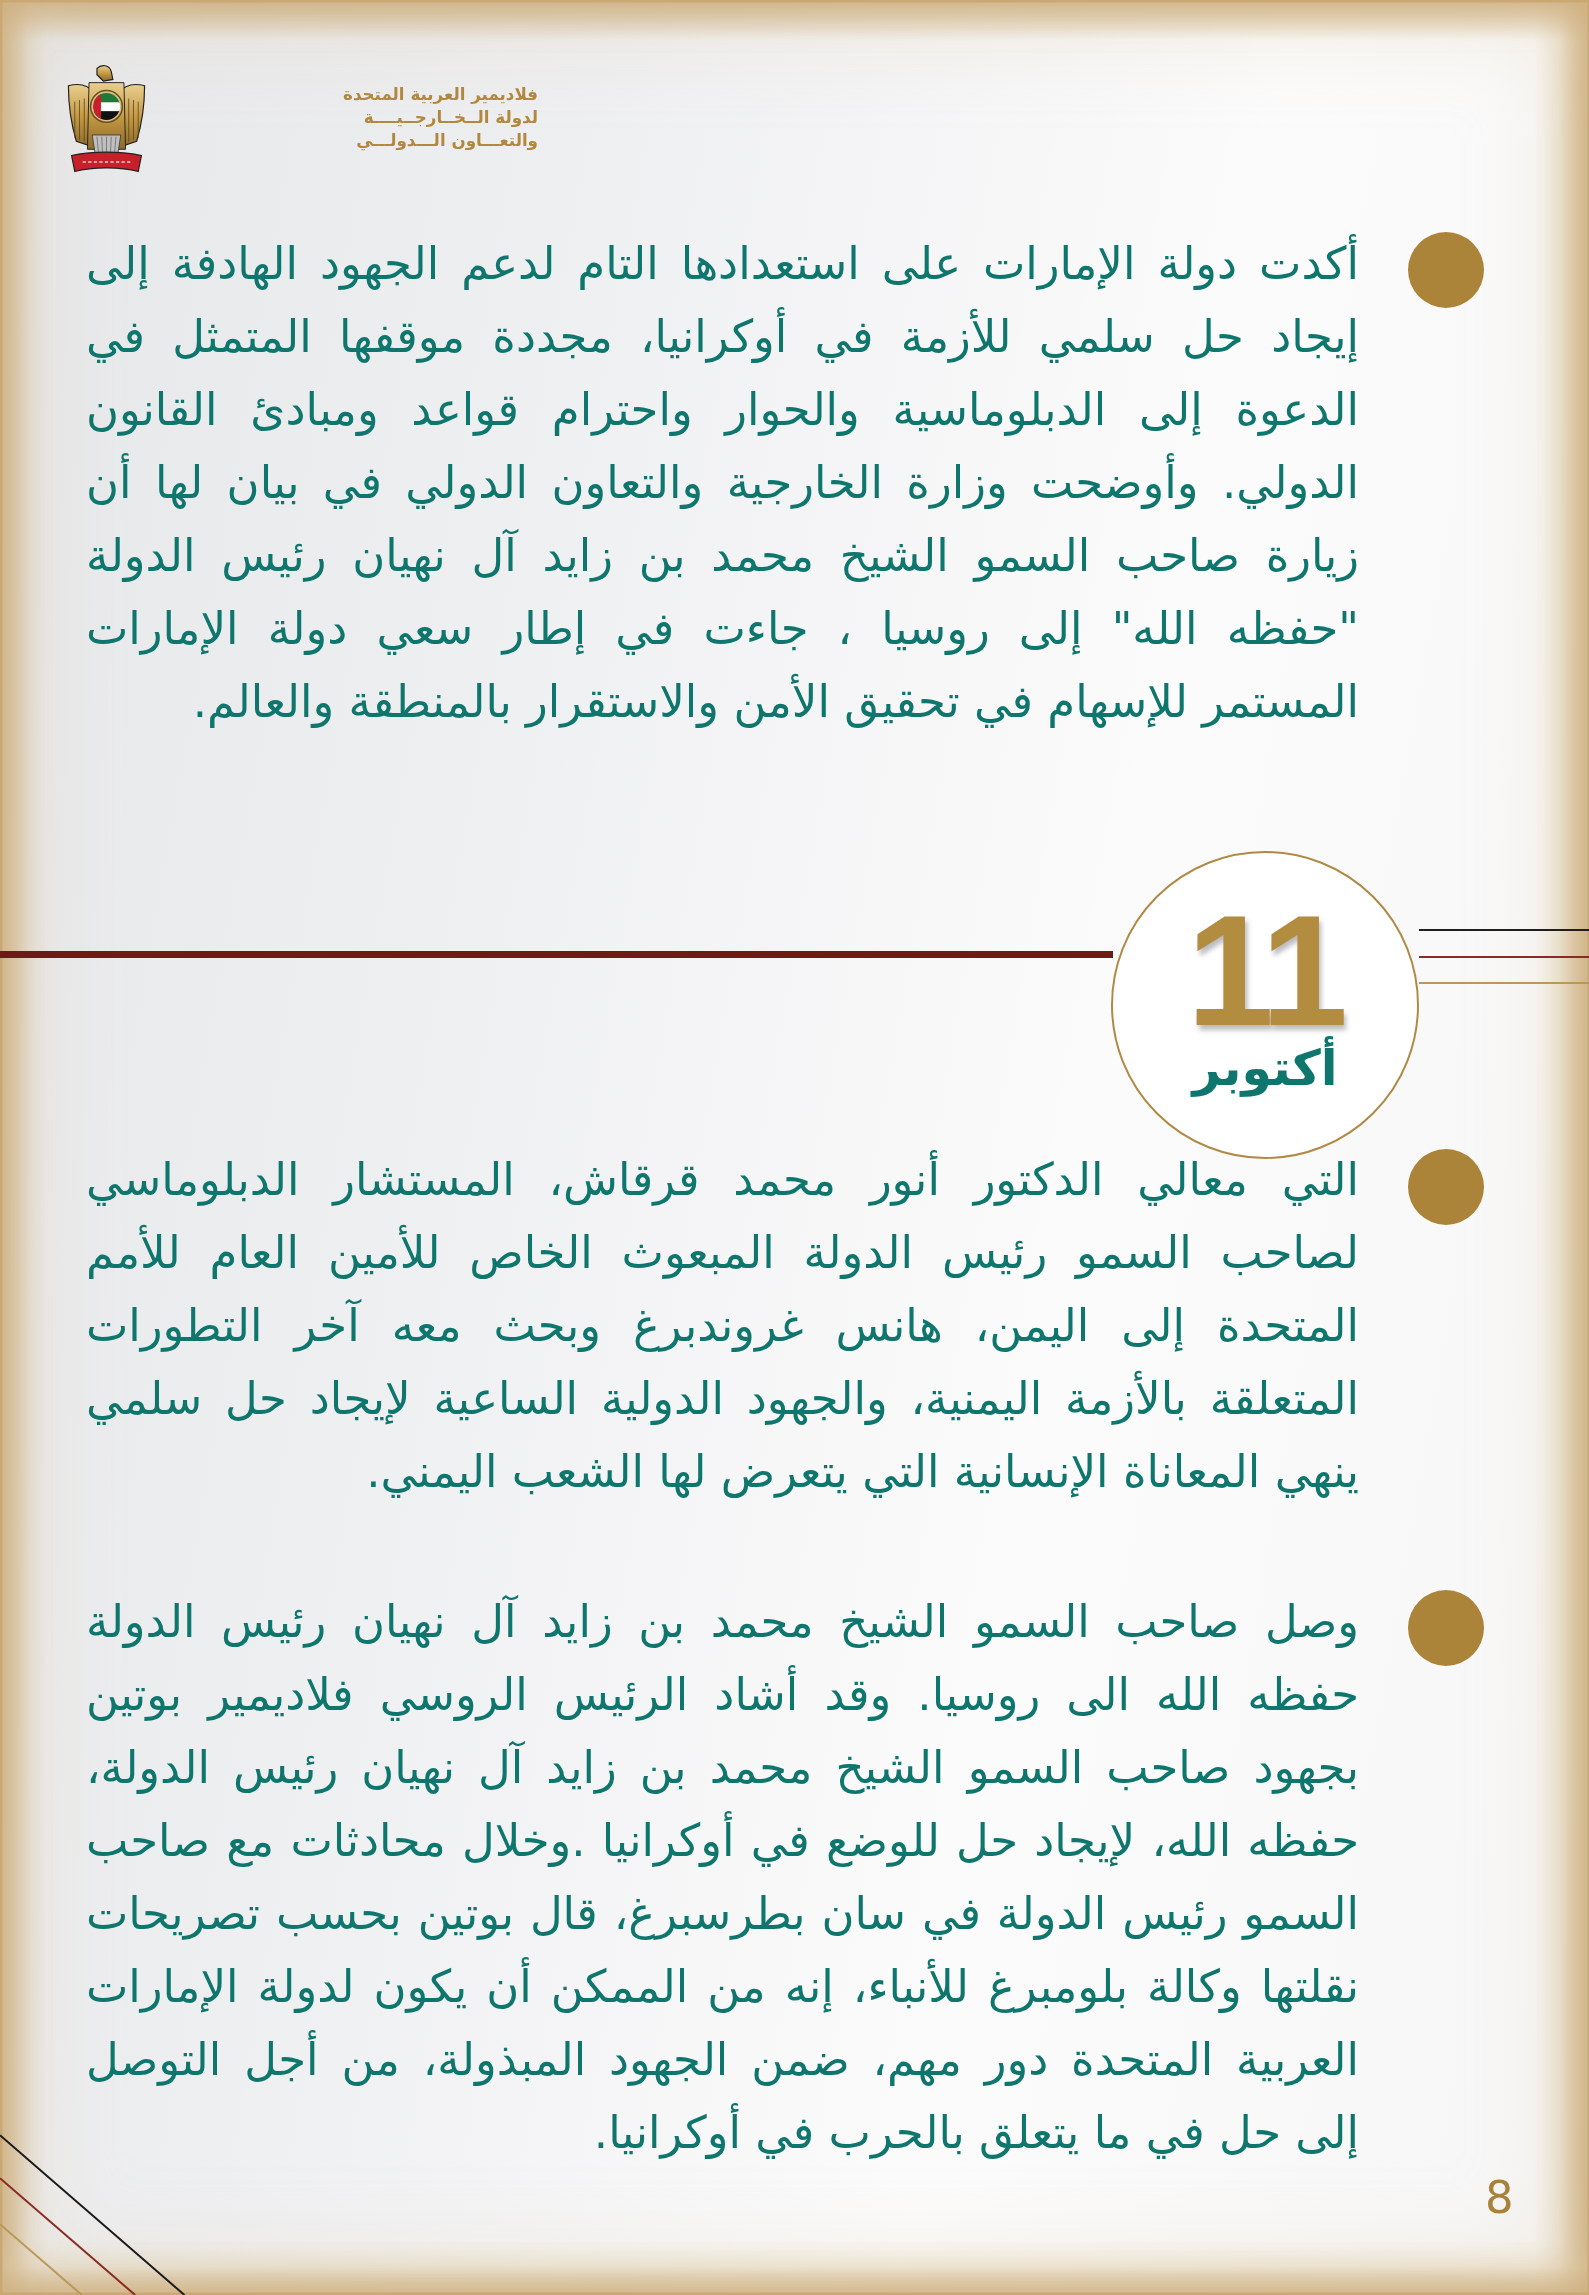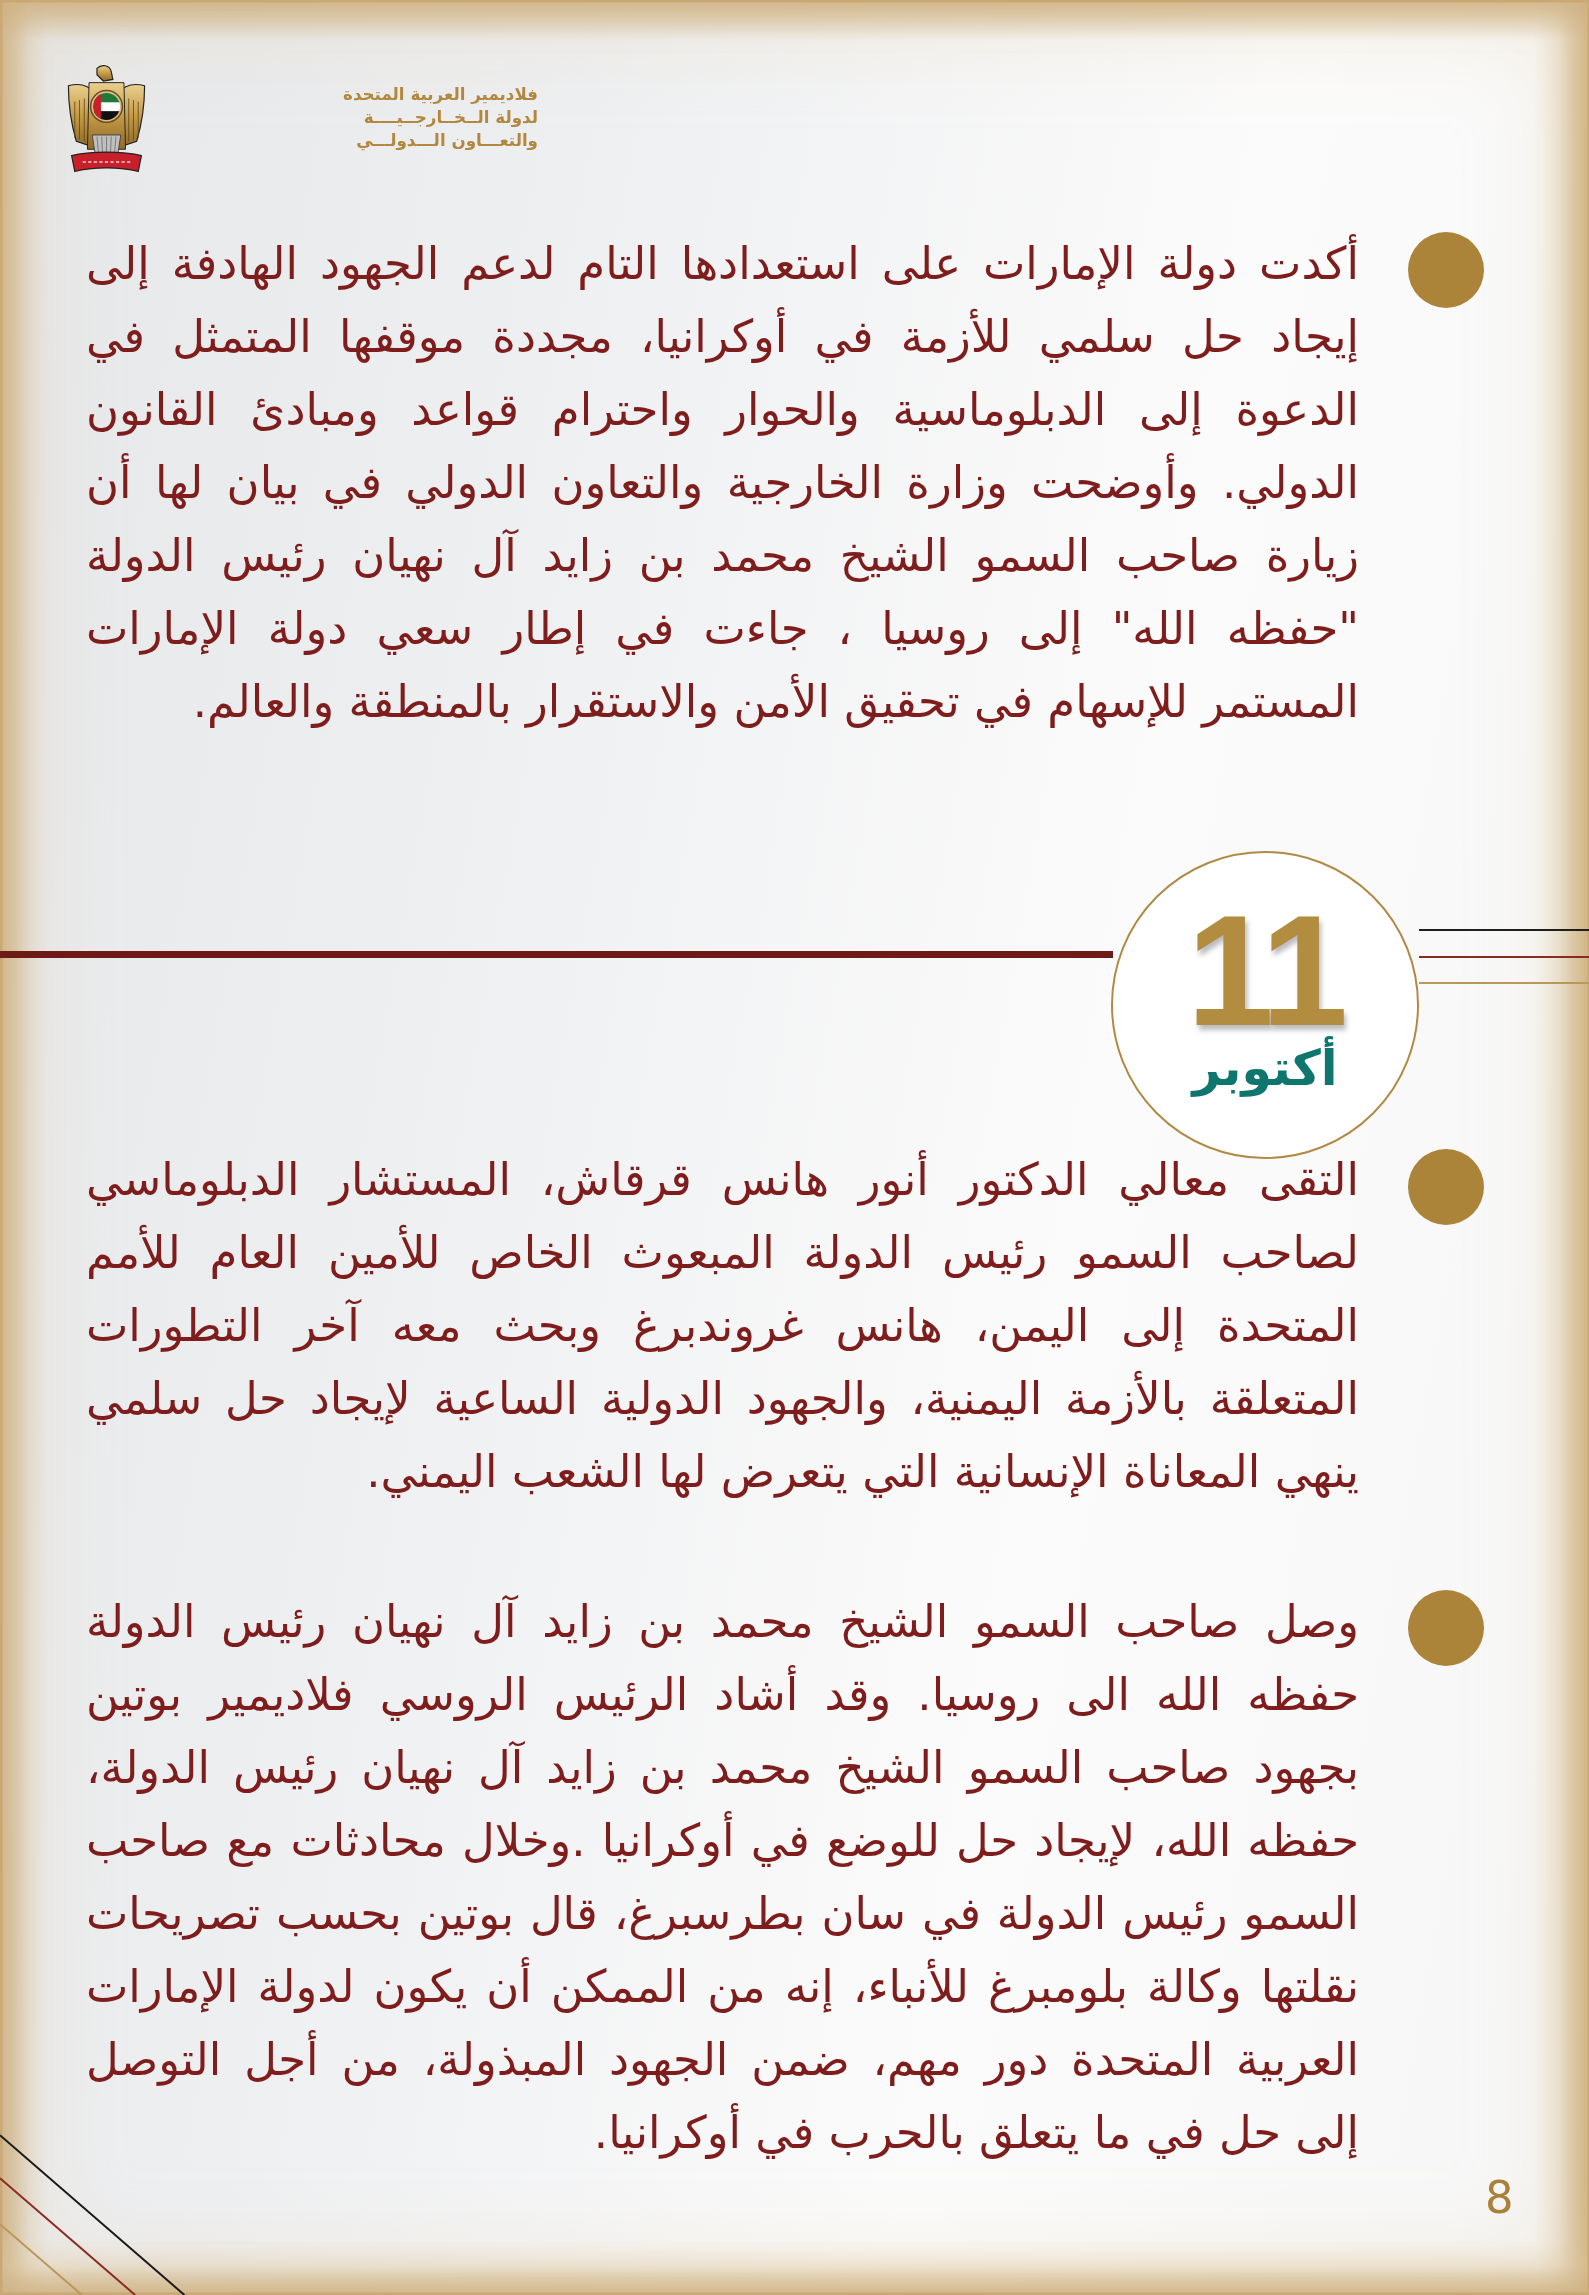--- a/index.html
+++ b/index.html
@@ -78,21 +78,21 @@
     }
 
     
     .para {
       position: absolute;
       left: 86px;
       width: 1273px;
       direction: rtl;
       text-align: justify;
       text-align-last: right;
-      color: #7f1d1d;
+      color: #0f766e;
       font-family: "DejaVu Sans", sans-serif;
       font-size: 45px;
       line-height: 73px;
       margin: 0;
     }
 
     
     .divider-left {
       position: absolute;
       left: 0; top: 951px;
@@ -235,19 +235,19 @@
 <div class="divider-right-line dl-black"></div>
 <div class="divider-right-line dl-red"></div>
 <div class="divider-right-line dl-gold"></div>
 
 <div class="date-circle">
   <div class="date-day">11</div>
   <div class="date-month">أكتوبر</div>
 </div>
 
 <div class="bullet" style="top:1149px;"></div>
-<p class="para" style="top:1143px;">التقى معالي الدكتور أنور هانس قرقاش، المستشار الدبلوماسي لصاحب السمو رئيس الدولة المبعوث الخاص للأمين العام للأمم المتحدة إلى اليمن، هانس غروندبرغ وبحث معه آخر التطورات المتعلقة بالأزمة اليمنية، والجهود الدولية الساعية لإيجاد حل سلمي ينهي المعاناة الإنسانية التي يتعرض لها الشعب اليمني.</p>
+<p class="para" style="top:1143px;">التي معالي الدكتور أنور محمد قرقاش، المستشار الدبلوماسي لصاحب السمو رئيس الدولة المبعوث الخاص للأمين العام للأمم المتحدة إلى اليمن، هانس غروندبرغ وبحث معه آخر التطورات المتعلقة بالأزمة اليمنية، والجهود الدولية الساعية لإيجاد حل سلمي ينهي المعاناة الإنسانية التي يتعرض لها الشعب اليمني.</p>
 
 <div class="bullet" style="top:1590px;"></div>
 <p class="para" style="top:1585px;">وصل صاحب السمو الشيخ محمد بن زايد آل نهيان رئيس الدولة حفظه الله الى روسيا. وقد أشاد الرئيس الروسي فلاديمير بوتين بجهود صاحب السمو الشيخ محمد بن زايد آل نهيان رئيس الدولة، حفظه الله، لإيجاد حل للوضع في أوكرانيا .وخلال محادثات مع صاحب السمو رئيس الدولة في سان بطرسبرغ، قال بوتين بحسب تصريحات نقلتها وكالة بلومبرغ للأنباء، إنه من الممكن أن يكون لدولة الإمارات العربية المتحدة دور مهم، ضمن الجهود المبذولة، من أجل التوصل إلى حل في ما يتعلق بالحرب في أوكرانيا.</p>
 
 <div class="page-number">8</div>
 
 
 </body></html>

